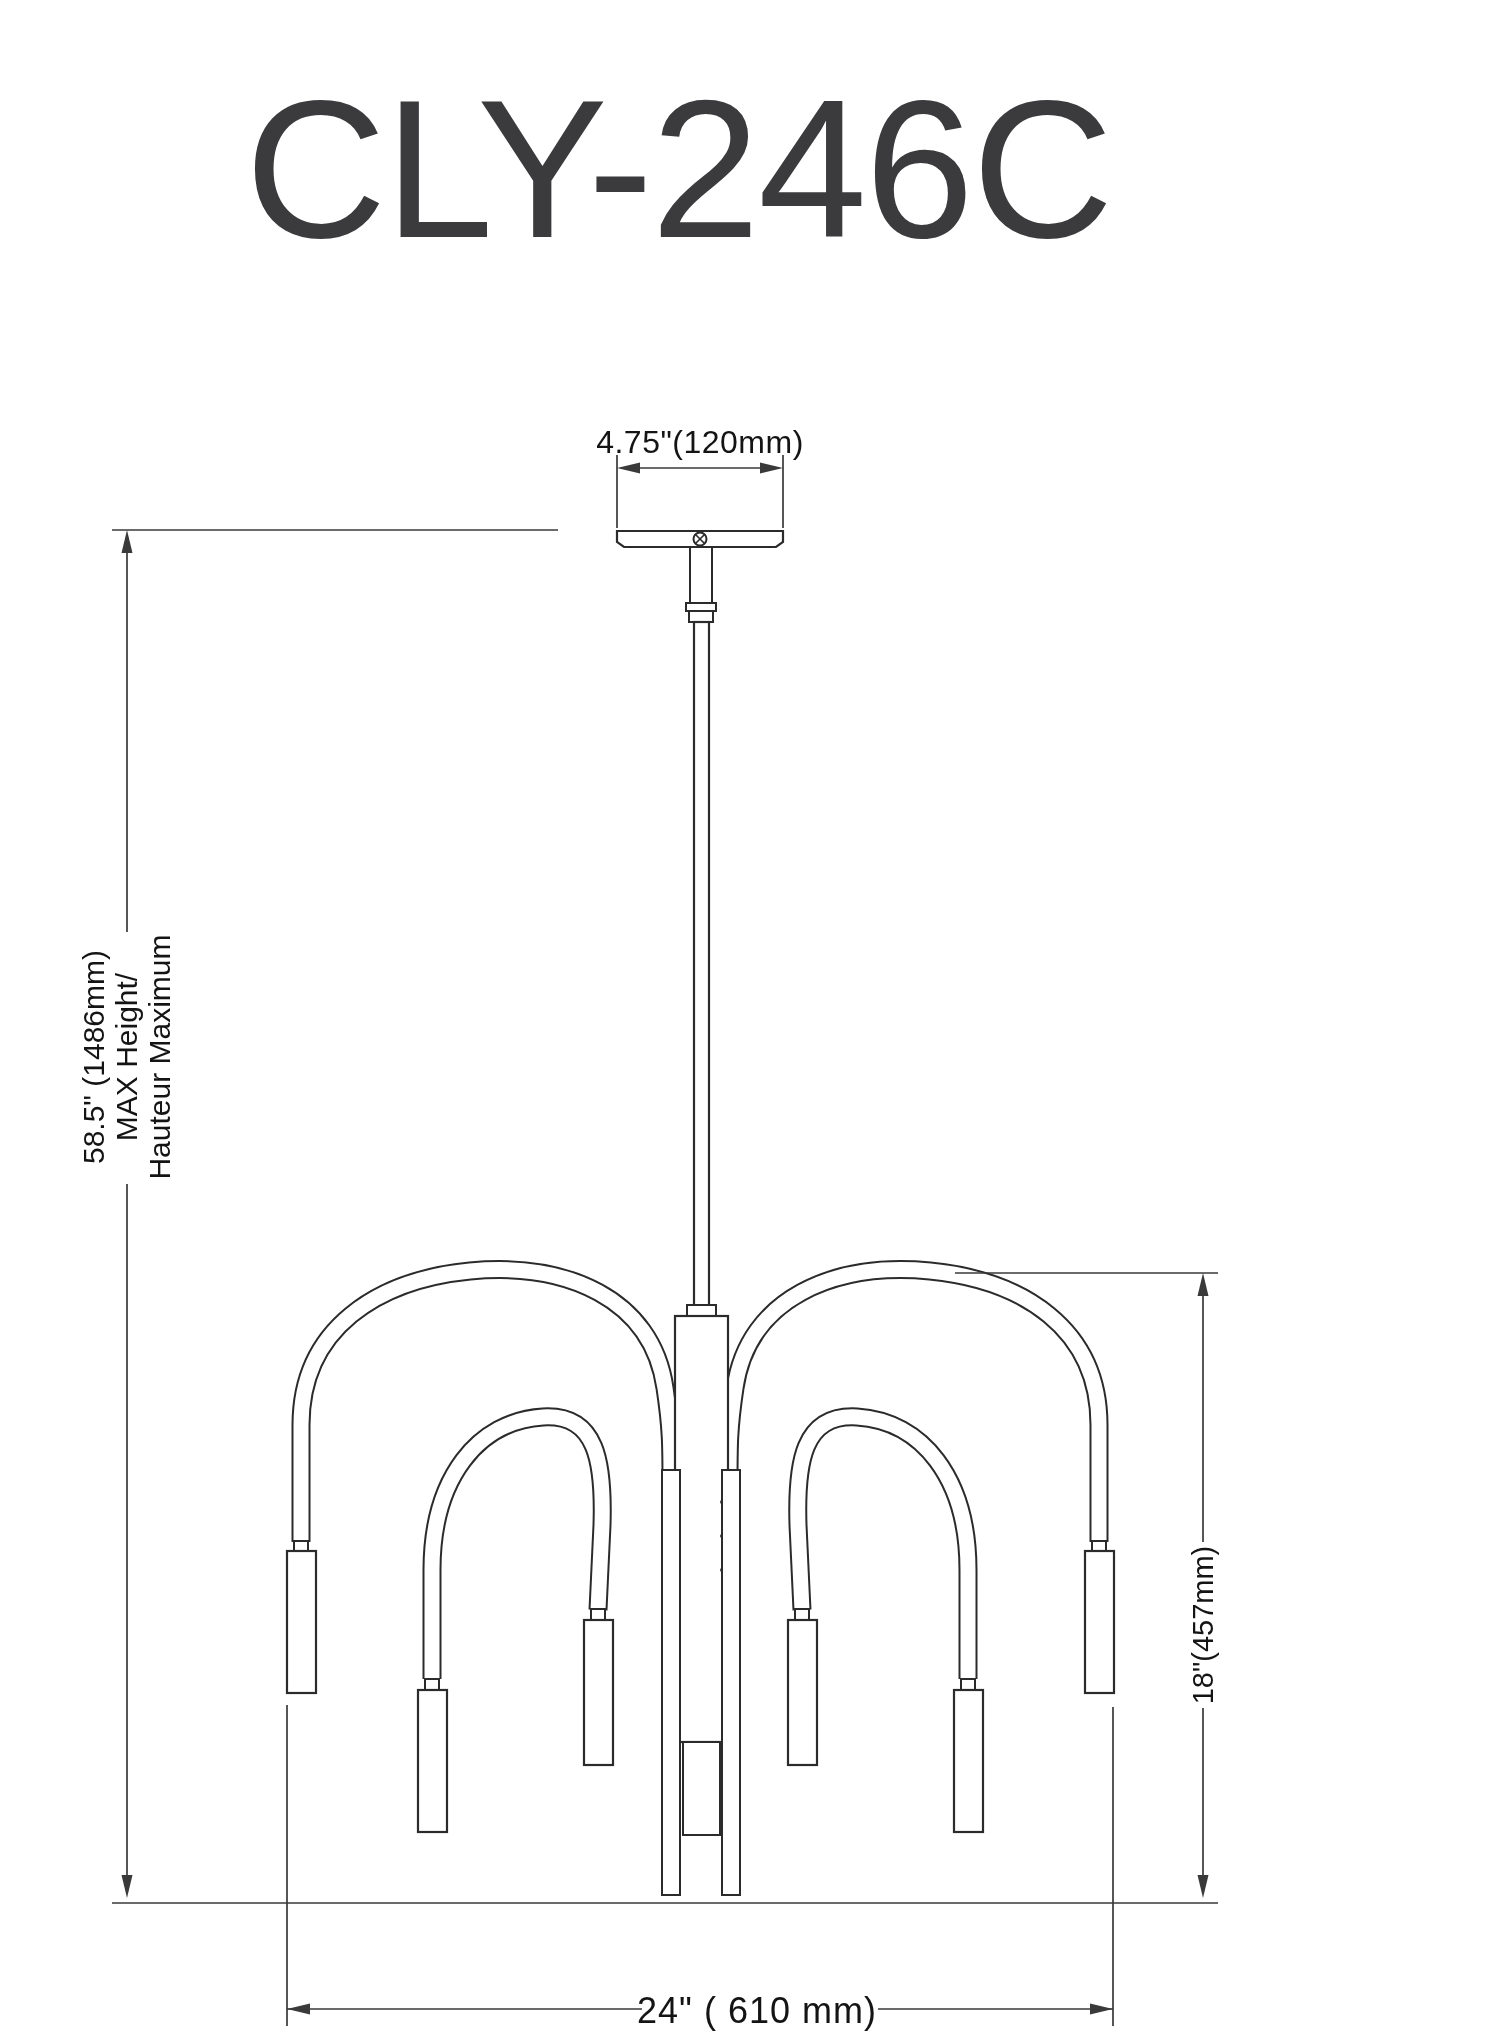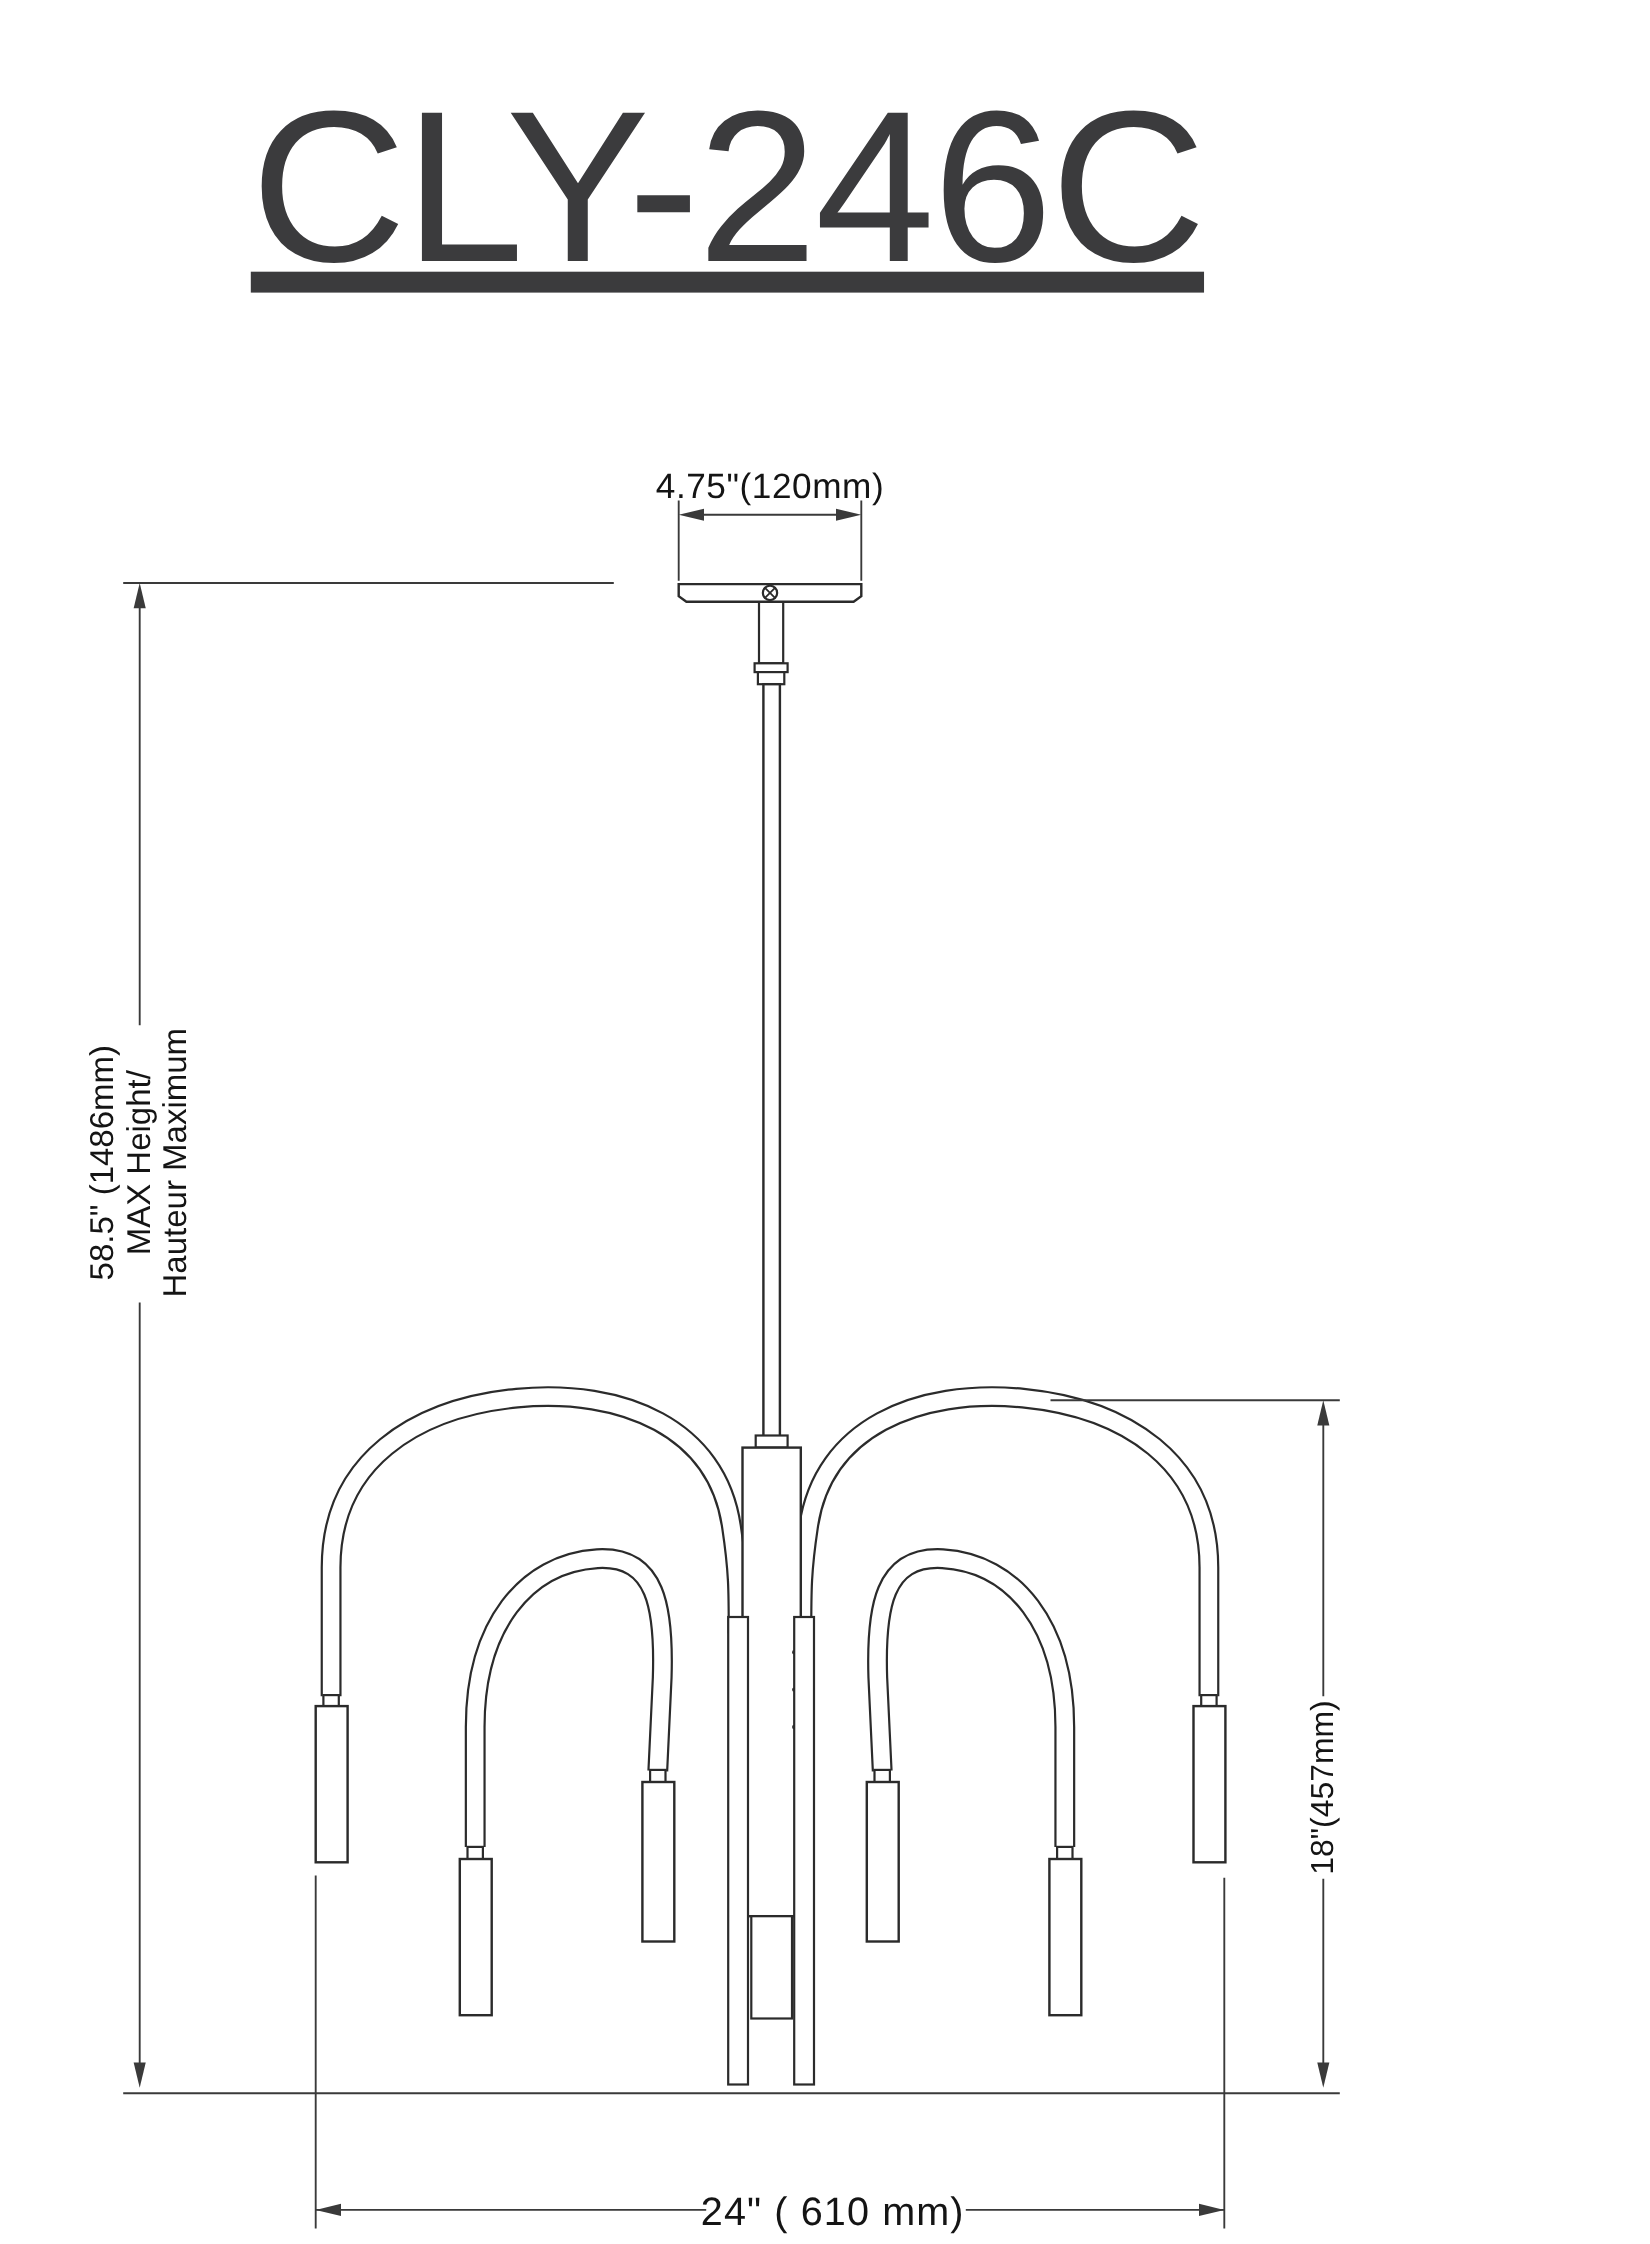--- a/index.html
+++ b/index.html
@@ -5,27 +5,26 @@
   html,body{margin:0;padding:0;background:#fff;}
   .sheet{
     position:relative;
     width:1500px;height:2040px;
     background:var(--background,#fff);
     font-family:"Liberation Sans", sans-serif;
     overflow:hidden;
   }
   .title{
     position:absolute;
-    left:228px;top:72px;
+    left:245px;top:72px;
     font-size:196px;
     line-height:1;
     letter-spacing:-2px;
     color:var(--title,#3b3b3d);
     white-space:nowrap;
-    text-decoration:underline;
   }
   .dim{
     position:absolute;
     color:var(--text,#141414);
     white-space:nowrap;
   }
   .dim-top{
     left:500px;top:424px;width:400px;
     text-align:center;font-size:32px;letter-spacing:.5px;
   }

